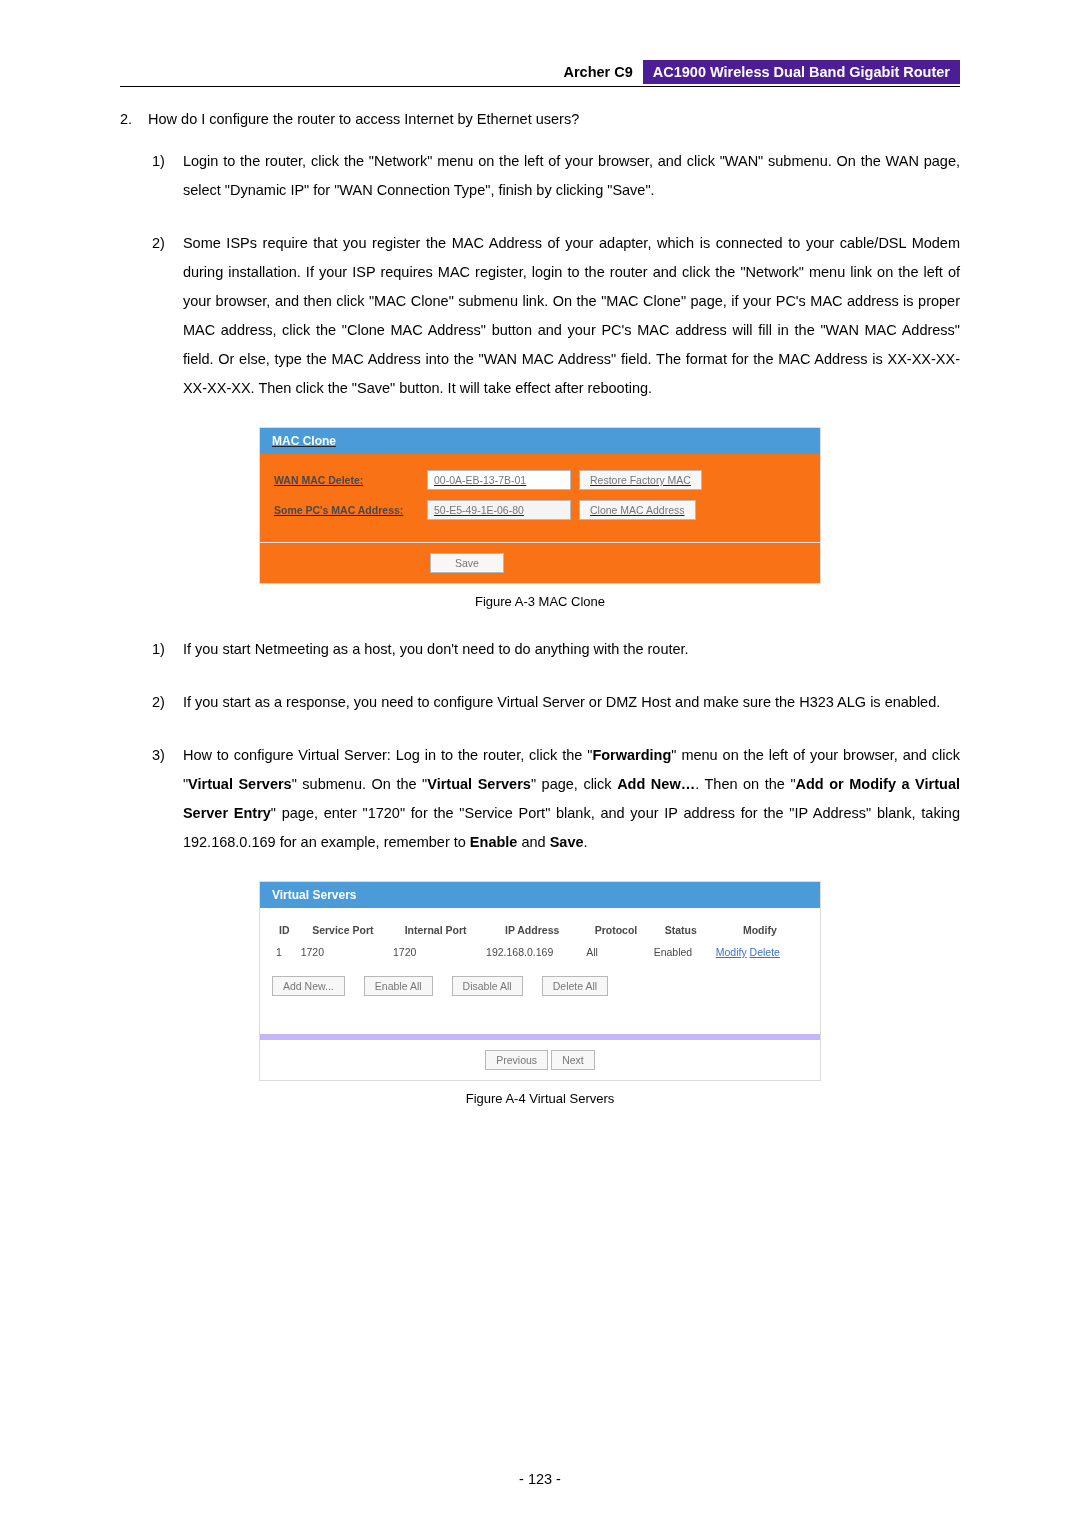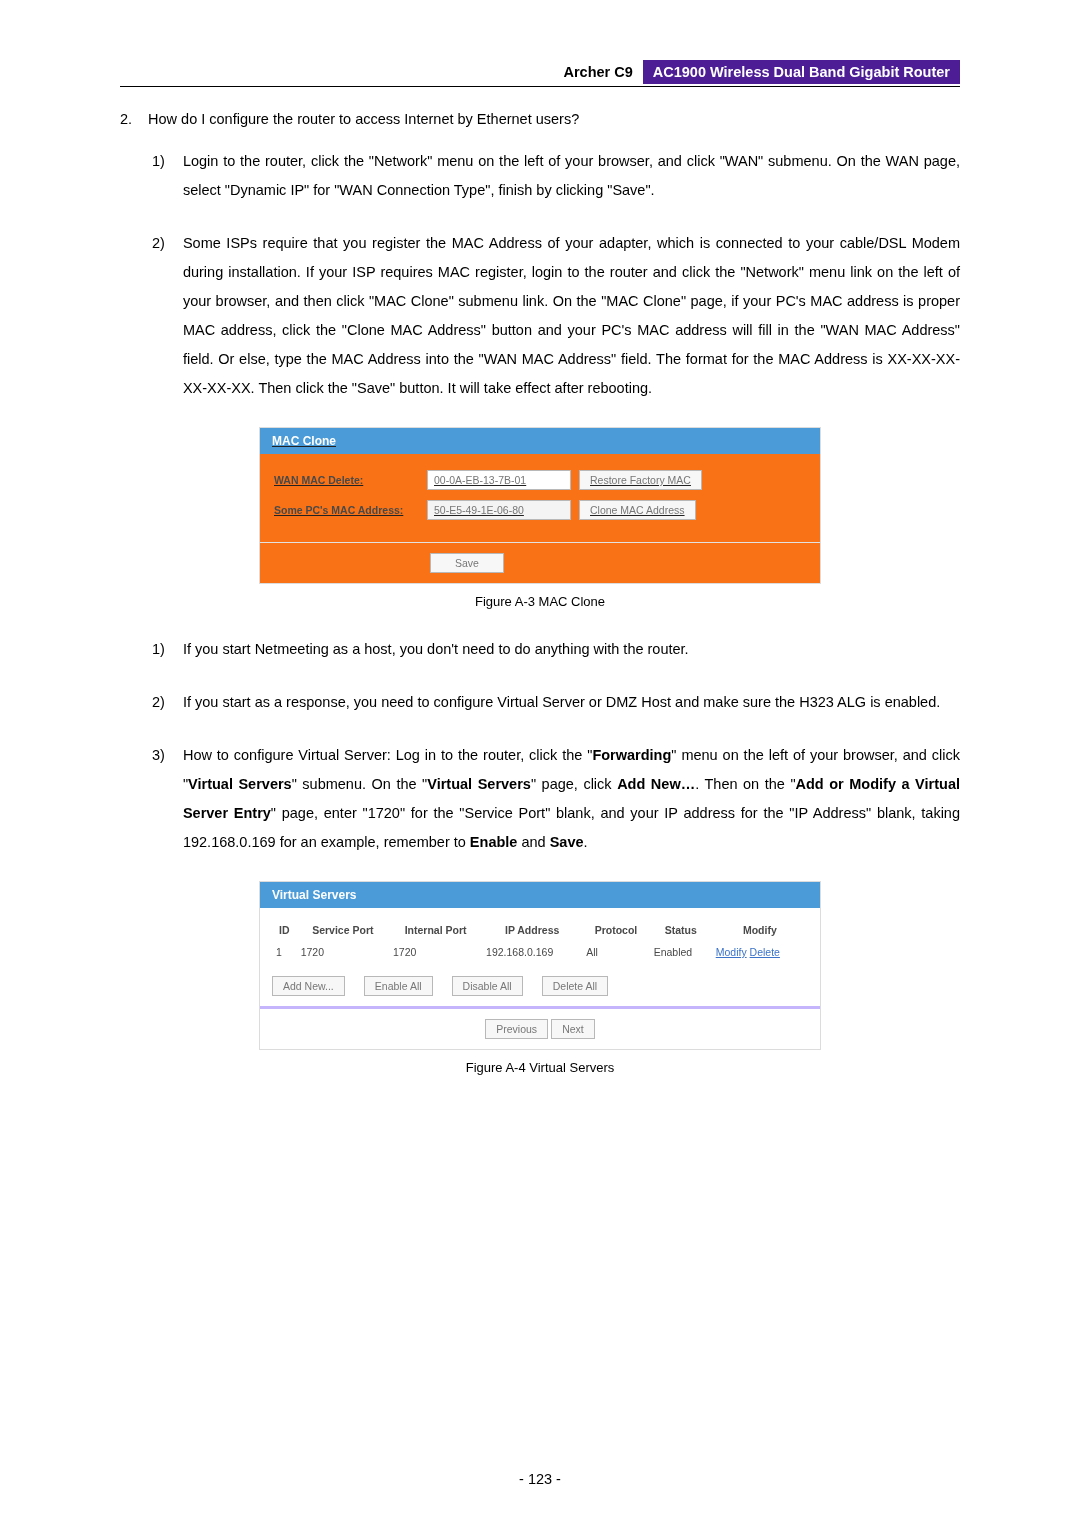--- a/index.html
+++ b/index.html
@@ -95,21 +95,21 @@
   .figure-caption { text-align: center; margin: 10px 0 26px 0; font-size: 13px;}
 
   .vs-panel { width: 560px; margin: 10px auto 8px auto; border:1px solid #dcdcdc; font-size:11px;}
   .vs-title { background:#4a9bd8; color:#fff; font-weight:bold; padding:6px 12px; font-size:12px;}
   .vs-body { padding: 14px 12px 10px 12px; }
   .vs-table { width:100%; border-collapse: collapse; font-size:10.5px; color:#494949;}
   .vs-table th { text-align:center; font-weight:bold; padding: 2px 4px 8px 4px; margin-left: 20px;}
   .vs-table td { text-align:left; padding: 2px 4px;}
   .vs-actions { margin-top: 16px; }
   .vs-actions .btn { margin-right: 16px; }
-  .vs-nav { border-top:3px solid #c4b5fd; padding:10px; text-align:center; }
+  .vs-nav { border-top:6px solid #c4b5fd; padding:10px; text-align:center;margin-top:28px; }
   a.link { color:#3b73c9; text-decoration: underline; cursor:pointer;}
 
   .page-number {
     position: absolute;
     bottom: 40px;
     left: 0; right: 0;
     text-align: center;
     font-size: 14.5px;
   }
 </style>

